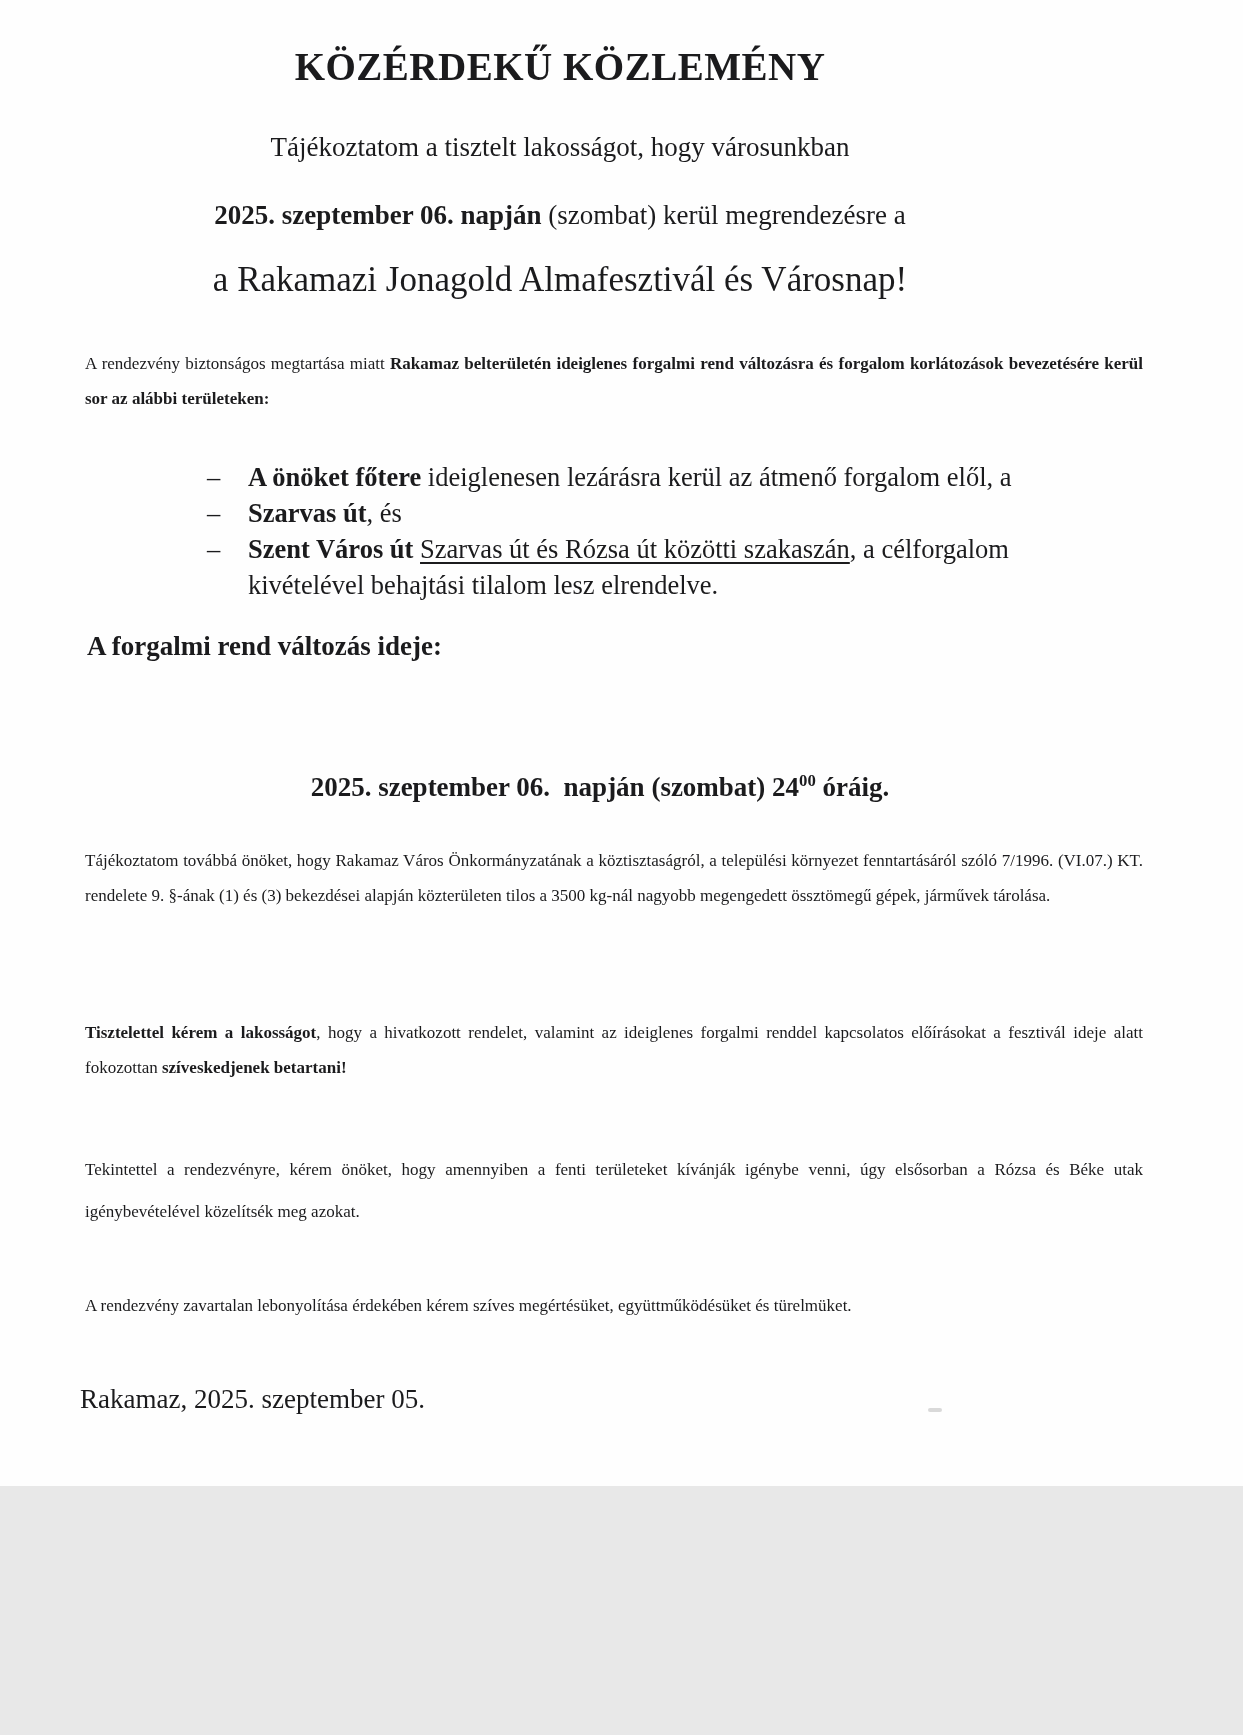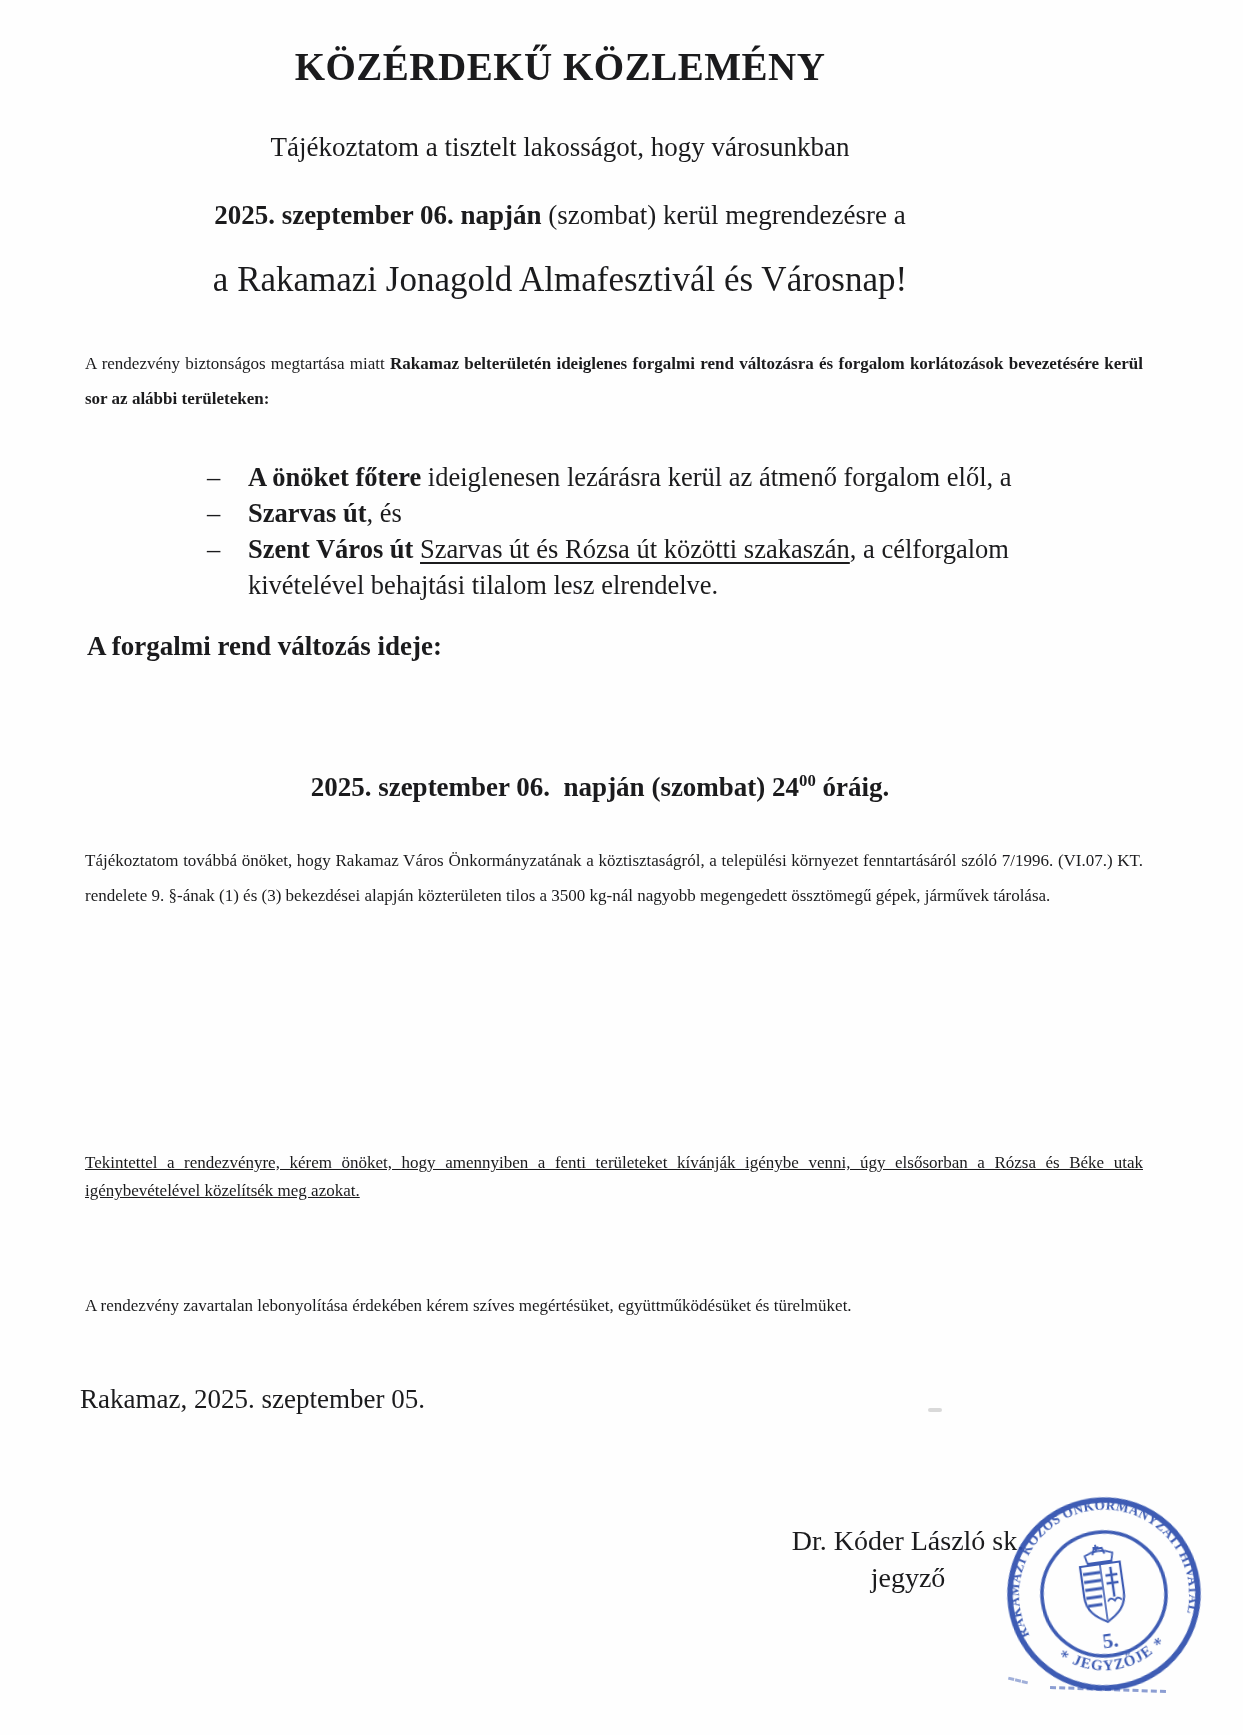--- a/index.html
+++ b/index.html
@@ -1,38 +1,38 @@
 <!DOCTYPE html>
 <html lang="hu"><head>
 <meta charset="utf-8">
 <style>
   html,body { margin:0; padding:0; background:#e8e8e8; }
   .page {
-    position:relative; width:1243px; height:1735px; margin:0 auto;
+    position:relative; width:1243px; height:1486px; margin:0 auto;
     background:#fefefe; overflow:hidden;
     font-family:"Liberation Serif","DejaVu Serif",serif;
     color:#1b1b1d;
     -webkit-font-smoothing:antialiased;
   }
   .abs { position:absolute; }
   .center-box { left:85px; width:950px; text-align:center; }
   .wide-center { left:85px; width:1030px; text-align:center; }
   .full-center { left:85px; width:1060px; text-align:center; }
   .doc-title { top:46px; font-size:39px; font-weight:bold; letter-spacing:.5px; line-height:1.1; }
   .intro-line { top:131px; font-size:27px; line-height:1.2; }
   .date-line { top:199px; font-size:27px; line-height:1.2; }
   .event-title { top:260px; font-size:35px; font-weight:normal; line-height:1.15; }
   .para {
     left:85px; width:1058px; font-size:17px; line-height:35px;
     text-align:justify; text-justify:inter-word;
   }
   .p1 { top:346px; }
   .p2 { top:844px; line-height:34.5px; }
   .p3 { top:1016px; line-height:34.5px; }
-  .p4 { top:1149px; line-height:28px;text-decoration:underline; }
+  .p4 { top:1149px; line-height:42px; }
   .p5 { top:1289px; line-height:34.5px; }
   .bullets { left:207px; top:459px; width:905px; font-size:26.5px; line-height:36px; }
   .bullet-row { display:flex; align-items:flex-start; }
   .bullet-marker { width:41px; flex:0 0 41px; }
   .bullet-text { width:860px; text-align:left; }
   b, .b { font-weight:bold; }
   .u { text-decoration:underline; text-underline-offset:4px; text-decoration-thickness:2px; }
   .sched-head { left:87px; top:631px; font-size:27px; font-weight:bold; }
   .sched-line { font-size:27px; font-weight:bold; white-space:pre-wrap; }
   .sched-from { top:705px; }
@@ -83,20 +83,22 @@
   </div>
 
   <div class="abs sched-head">A forgalmi rend változás ideje:</div>
 
 
   <div class="abs wide-center sched-line sched-until"><span>2025. szeptember 06.  napján (szombat) 24</span><sup>00</sup><span> óráig.</span>
   </div>
 
   <div class="abs para p2">Tájékoztatom továbbá önöket, hogy Rakamaz Város Önkormányzatának a köztisztaságról, a települési környezet fenntartásáról szóló 7/1996. (VI.07.) KT. rendelete 9. §-ának (1) és (3) bekezdései alapján közterületen tilos a 3500 kg-nál nagyobb megengedett össztömegű gépek, járművek tárolása.</div>
 
+  <div class="abs para p3"><span class="b">Tisztelettel kérem a lakosságot</span><span>, hogy a hivatkozott rendelet, valamint az ideiglenes forgalmi renddel kapcsolatos előírásokat a fesztivál ideje alatt fokozottan </span><span class="b">szíveskedjenek betartani!</span>
+  </div>
 
   <div class="abs para p4">Tekintettel a rendezvényre, kérem önöket, hogy amennyiben a fenti területeket kívánják igénybe venni, úgy elsősorban a Rózsa és Béke utak igénybevételével közelítsék meg azokat.</div>
 
   <div class="abs para p5">A rendezvény zavartalan lebonyolítása érdekében kérem szíves megértésüket, együttműködésüket és türelmüket.</div>
 
   <div class="abs dateline">Rakamaz, 2025. szeptember 05.</div>
 
 
   <div class="abs signature">
     <div>Dr. Kóder László sk.</div>

